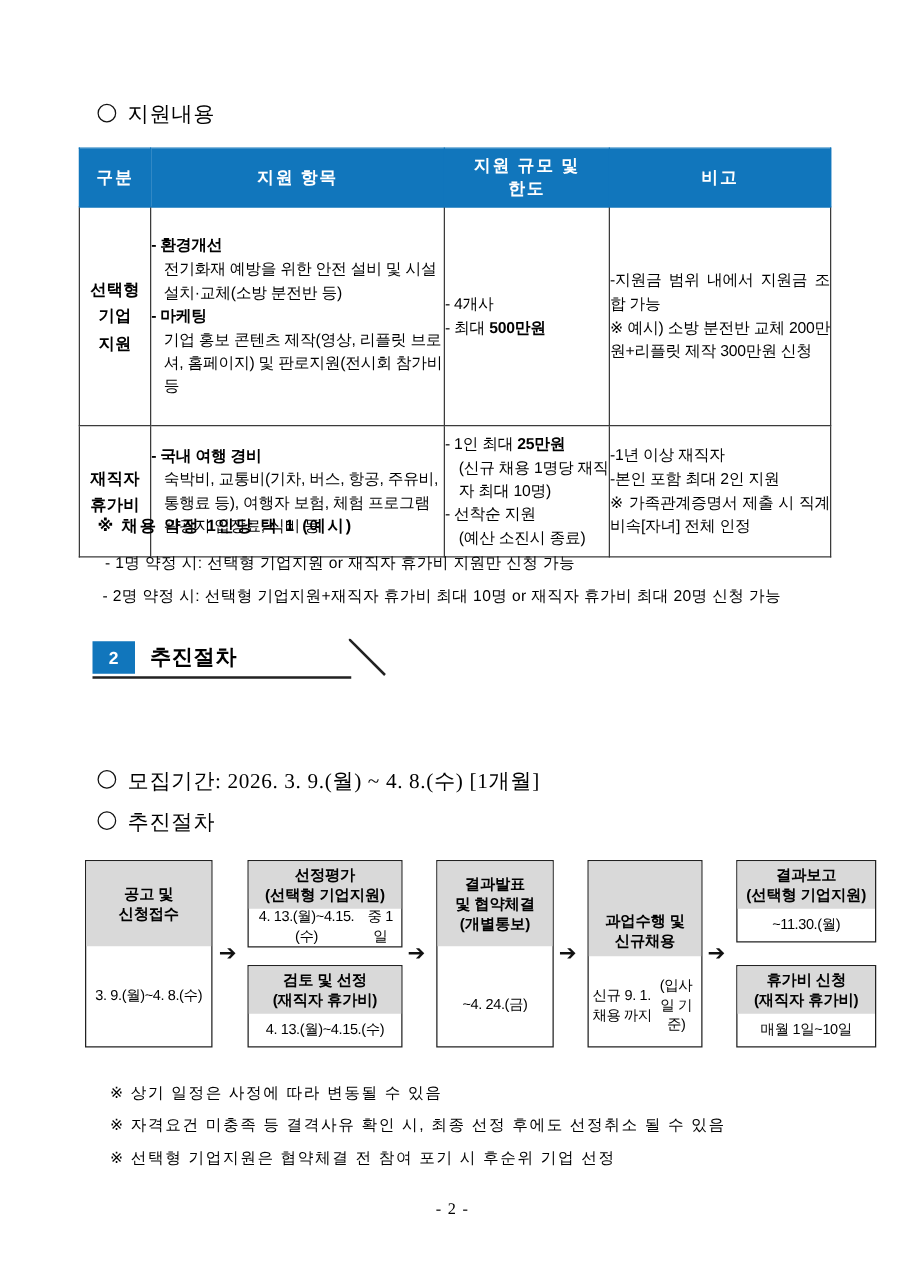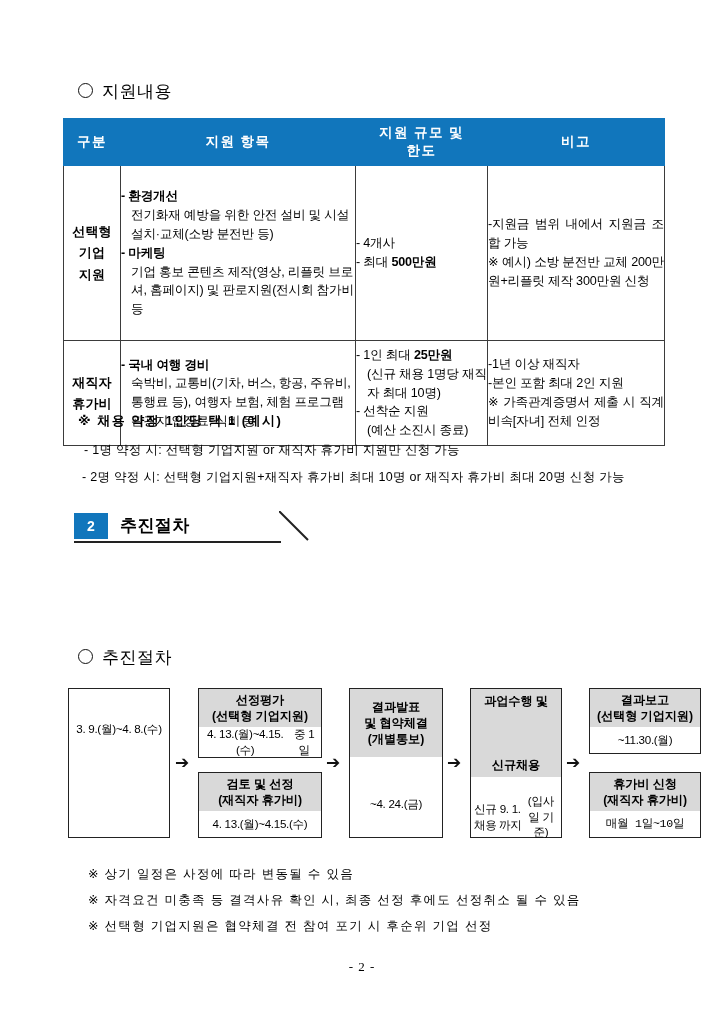--- a/index.html
+++ b/index.html
@@ -294,28 +294,36 @@
 
   <div class="sec">
     <div class="sec-num">2</div>
     <div class="sec-title">추진절차</div>
     <div class="sec-rule"></div>
     <svg class="sec-slash" viewBox="0 0 32 32">
       <line x1="0" y1="0" x2="29" y2="29" stroke="#222" stroke-width="2"></line>
     </svg>
   </div>
 
+  <div class="circ-head" style="left:78px; top:613px;">
+    <span class="circ-bullet"></span>
+    <span>모집기간: 2026. 3. 9.(월) ~ 4. 8.(수) [1개월]</span>
+  </div>
   <div class="circ-head" style="left:78px; top:646px;">
     <span class="circ-bullet"></span>
     <span>추진절차</span>
   </div>
 
   <div class="flow">
 
     <div class="fbox" style="left:0px; top:0px; width:102px; height:150px;">
+      <div class="fhead" style="height:68px; display:flex; flex-direction:column; justify-content:center;">
+        <span>공고 및</span>
+        <span>신청접수</span>
+      </div>
       <div class="fbody" style="height:79px;">
         <span>3. 9.(월)~</span>
         <span>4. 8.(수)</span>
       </div>
     </div>
 
     <div class="arrow" style="left:107px; top:66px;">➔</div>
 
     <div class="fbox" style="left:130px; top:0px; width:124px; height:70px;">
       <div class="fhead" style="height:38px; display:flex; flex-direction:column; justify-content:center;">
@@ -346,21 +354,21 @@
         <span>(개별통보)</span>
       </div>
       <div class="fbody" style="height:93px;">
         <span>~4. 24.(금)</span>
       </div>
     </div>
 
     <div class="arrow" style="left:379px; top:66px;">➔</div>
 
     <div class="fbox" style="left:402px; top:0px; width:92px; height:150px;">
-      <div class="fhead" style="height:88px; display:flex; flex-direction:column; justify-content:space-between;">
+      <div class="fhead" style="height:76px; display:flex; flex-direction:column; justify-content:flex-end;">
         <span>과업수행 및</span>
         <span>신규채용</span>
       </div>
       <div class="fbody" style="height:79px;">
         <span>신규채용</span>
         <span>9. 1. 까지</span>
         <span>(입사일 기준)</span>
       </div>
     </div>
 
@@ -373,21 +381,21 @@
       </div>
       <div class="fbody" style="height:25px;">
         <span>~11.30.(월)</span>
       </div>
     </div>
     <div class="fbox" style="left:521px; top:84px; width:112px; height:66px;">
       <div class="fhead" style="height:38px; display:flex; flex-direction:column; justify-content:center;">
         <span>휴가비 신청</span>
         <span>(재직자 휴가비)</span>
       </div>
-      <div class="fbody" style="height:25px;font-family:Liberation Mono, monospace;">
+      <div class="fbody" style="height:25px;">
         <span>매월 1일~10일</span>
       </div>
     </div>
   </div>
 
   <div class="note" style="left:88px; top:866px; font-size:12.5px; letter-spacing:1.3px;">※ 상기 일정은 사정에 따라 변동될 수 있음</div>
   <div class="note" style="left:88px; top:892px; font-size:12.5px; letter-spacing:1.3px;">※ 자격요건 미충족 등 결격사유 확인 시, 최종 선정 후에도 선정취소 될 수 있음</div>
   <div class="note" style="left:88px; top:918px; font-size:12.5px; letter-spacing:1.3px;">※ 선택형 기업지원은 협약체결 전 참여 포기 시 후순위 기업 선정</div>
 
   <div class="pg">- 2 -</div>

